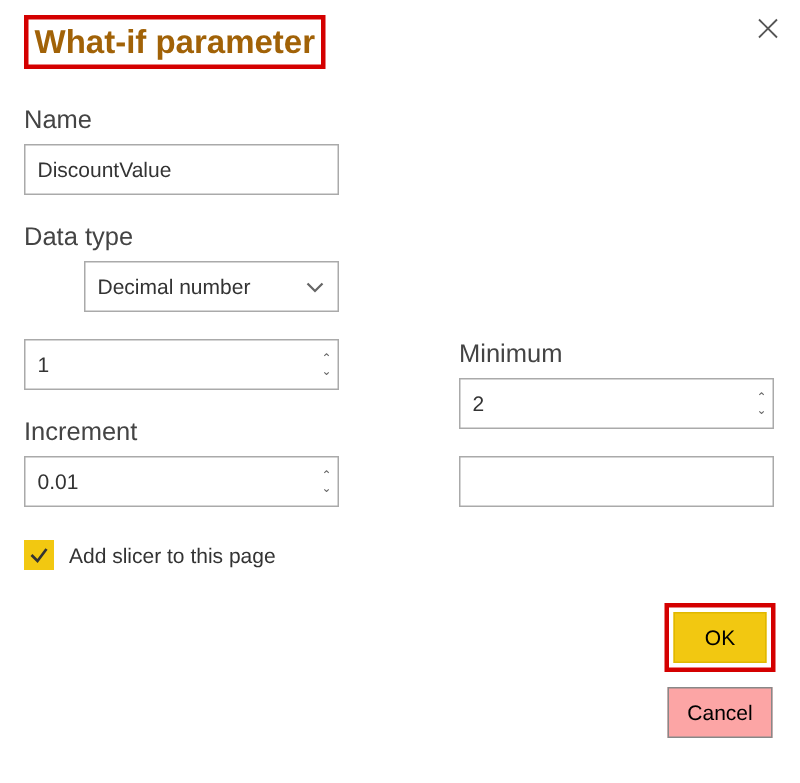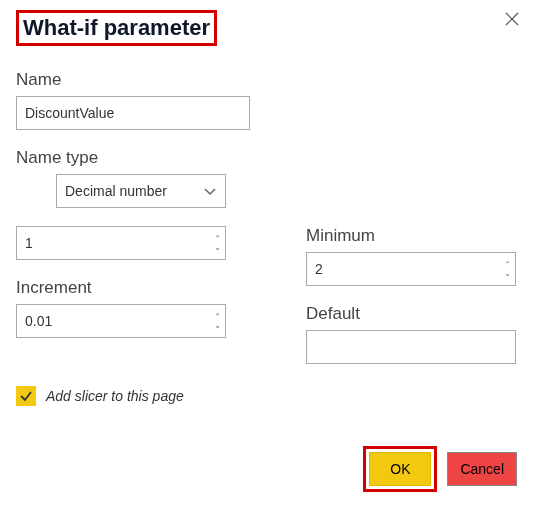--- a/index.html
+++ b/index.html
@@ -22,41 +22,41 @@
       top: 10px;
       right: 14px;
       font-size: 18px;
       color: #555;
       cursor: pointer;
       font-weight: 300;
     }
     .title {
       font-size: 22px;
       font-weight: 600;
-      color: #0f172a;
+      color: #a16207;
       display: inline-block;
       padding: 2px 2px;
     }
     .title-wrap {
       display: inline-block;
       border: 3px solid #d40000;
       padding: 0 2px;
       margin-bottom: 24px;
     }
     .field-group {
       margin-bottom: 18px;
     }
     .field-label {
       display: block;
       margin-bottom: 6px;
       color: #444;
       font-size: 17px;
     }
     .text-input, .select-input, .number-input {
-      width: 234px;
+      width: 210px;
       height: 34px;
       border: 1px solid #aaa;
       padding: 0 8px;
       font-size: 14px;
       font-family: inherit;
       background: #fff;
       color: #333;
     }
     .select-wrap {
       position: relative;
@@ -104,21 +104,20 @@
       gap: 80px;
     }
     .col {
       flex: 0 0 auto;
     }
     .checkbox-row {
       display: flex;
       align-items: center;
       gap: 10px;
       margin-top: 4px;
-      font-style: italic;
     }
     .checkbox {
       width: 20px;
       height: 20px;
       background: #F2C811;
       display: flex;
       align-items: center;
       justify-content: center;
       cursor: pointer;
     }
@@ -126,26 +125,27 @@
       width: 14px;
       height: 14px;
     }
     .button-row {
       position: absolute;
       right: 16px;
       bottom: 30px;
       display: flex;
       gap: 10px;
       align-items: center;
+      flex-direction: column;
     }
     .btn {
       min-width: 62px;
       height: 34px;
       border: 1px solid #888;
-      background: #ef4444;
+      background: #fca5a5;
       font-size: 14px;
       font-family: inherit;
       cursor: pointer;
       padding: 0 12px;
     }
     .btn-primary {
       background: #F2C811;
       border: 1px solid #e0b800;
     }
     .ok-wrap {
@@ -168,21 +168,21 @@
 <div class="title-wrap">
   <div class="title">What-if parameter</div>
 </div>
 
 <div class="field-group">
   <label class="field-label">Name</label>
   <input type="text" class="text-input" value="DiscountValue" style="">
 </div>
 
 <div class="field-group">
-  <label class="field-label">Name type</label>
+  <label class="field-label">Data type</label>
   <div class="select-wrap">
     <input type="text" readonly="" class="select-input" value="Decimal number" style="">
     <span class="chevron-down">
       <svg width="12" height="8" viewBox="0 0 12 8">
           <polyline points="1,1 6,6 11,1" fill="none" stroke="#666" stroke-width="1.5"></polyline>
         </svg>
     </span>
   </div>
 </div>
 
@@ -213,21 +213,20 @@
       <label class="field-label">Minimum</label>
       <div class="number-wrap">
         <input type="text" class="number-input" value="2" style="">
         <div class="spinners">
           <span class="spinner-up">⌃</span>
           <span class="spinner-down">⌄</span>
         </div>
       </div>
     </div>
     <div class="field-group">
-      <label class="field-label">Default</label>
       <div class="number-wrap">
         <input type="text" class="number-input" value="" style="">
       </div>
     </div>
   </div>
 </div>
 
 <div class="checkbox-row">
   <div class="checkbox">
     <svg viewBox="0 0 14 14">

